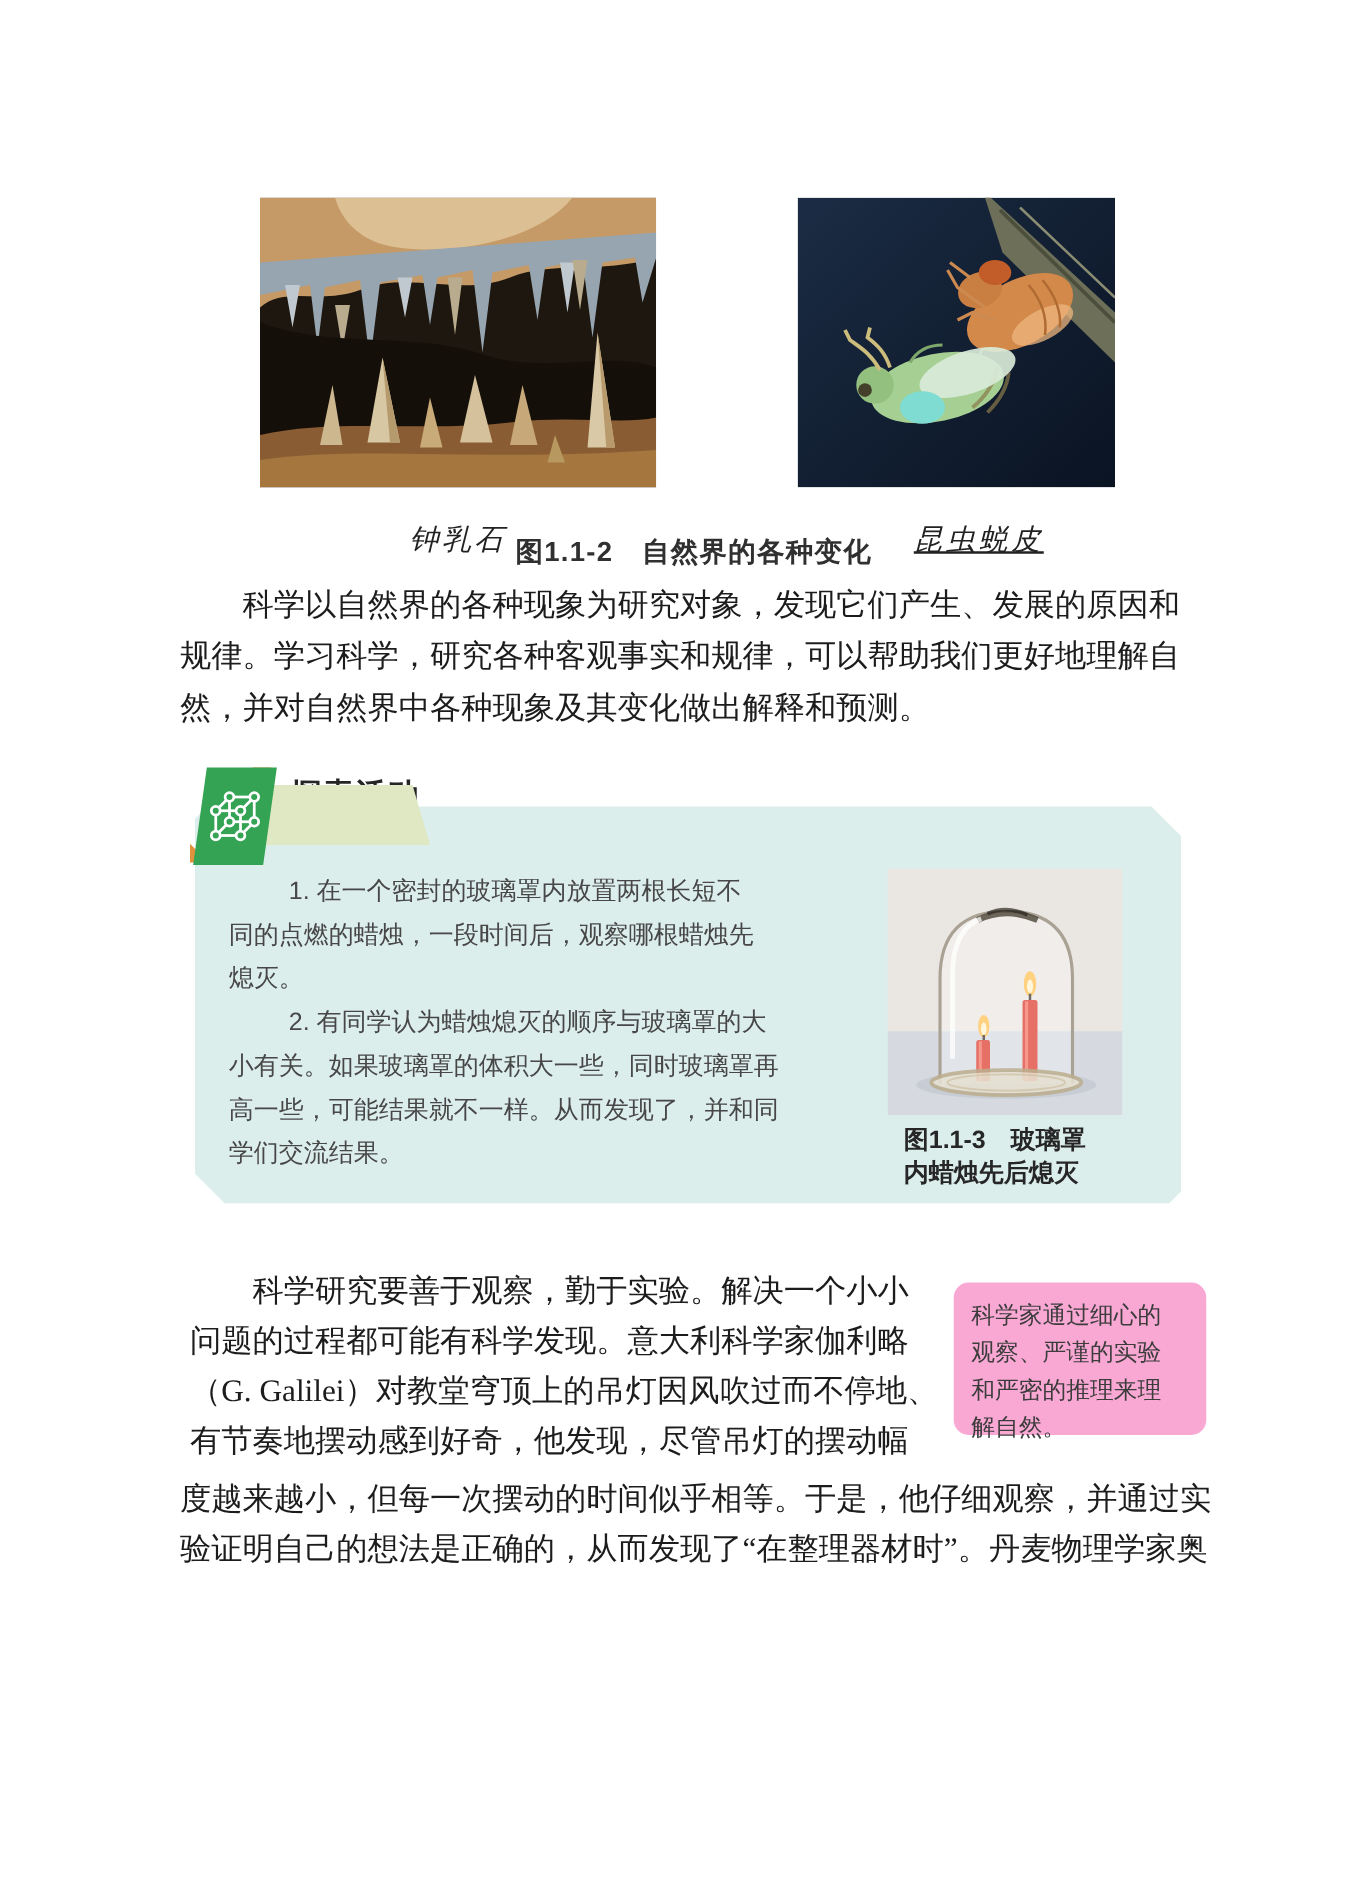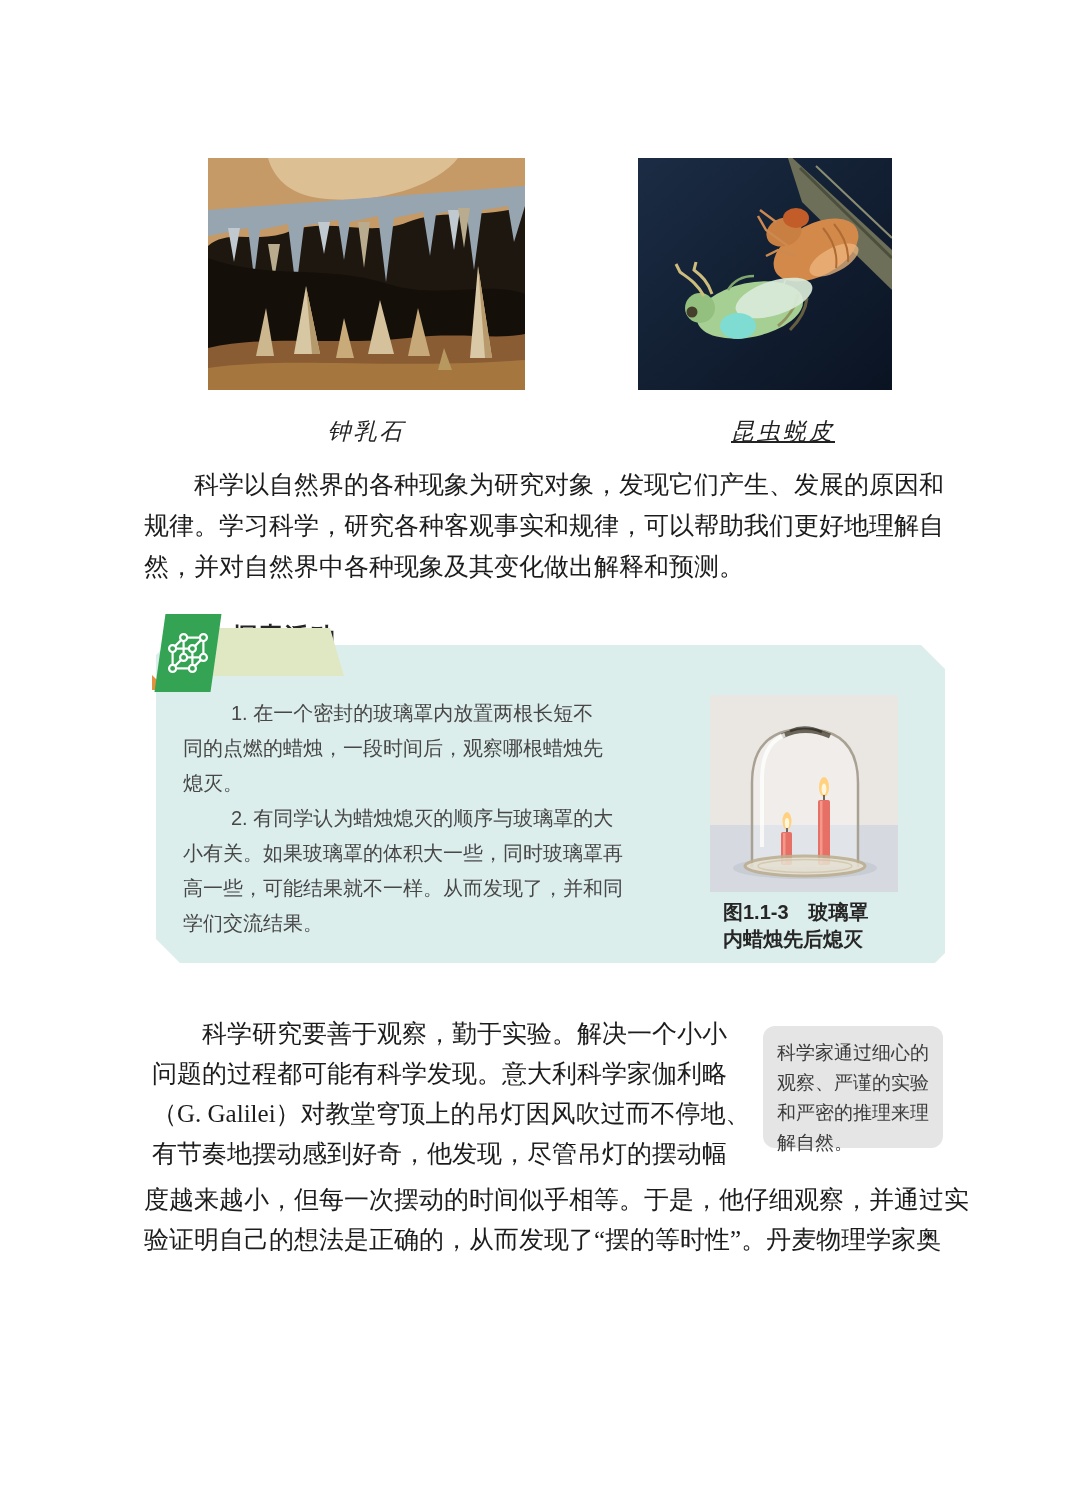--- a/index.html
+++ b/index.html
@@ -52,22 +52,22 @@
       font-family:"Liberation Sans","DejaVu Sans",sans-serif;
       font-size:20px;line-height:35px;color:#474747;}
   .activity-text .ln{white-space:nowrap;}
   .activity-text .indent{text-indent:48px;}
   .candle-figure{position:absolute;left:560px;top:83px;width:188px;height:197px;z-index:5;}
   .candle-caption{position:absolute;left:573px;top:287px;width:200px;z-index:5;
       font-family:"Liberation Sans","DejaVu Sans",sans-serif;font-weight:bold;
       font-size:20px;line-height:27px;color:#262626;}
 
   
-  .note-box{position:absolute;left:763px;top:1026px;width:180px;height:122px;
-      background:#e5e5e5;border-radius:12px;padding:12px 0 0 14px;box-sizing:border-box;
+  .note-box{position:absolute;left:763px;top:1026px;width:202px;height:122px;
+      background:#f9a8d4;border-radius:12px;padding:12px 0 0 14px;box-sizing:border-box;
       font-family:"Liberation Sans","DejaVu Sans",sans-serif;
       font-size:19px;line-height:30px;color:#3c3c3c;}
   .note-box .ln{white-space:nowrap;}
 
   
   .footer{position:absolute;left:152px;top:1402px;width:806px;text-align:right;
       font-family:"Liberation Sans","DejaVu Sans",sans-serif;font-size:22px;color:#111;}
   .footer .chapter{font-weight:bold;}
   .footer .title{margin-left:14px;letter-spacing:1px;}
   .footer .pagenum{font-weight:bold;font-size:24px;margin-left:30px;}
@@ -125,20 +125,21 @@
       <ellipse cx="100" cy="168" rx="18" ry="13" fill="#7fdcd2"></ellipse>
       <circle cx="62" cy="150" r="15" fill="#93c07f"></circle>
       <circle cx="54" cy="154" r="5.5" fill="#44402c"></circle>
       <path d="M66,138 C58,124 50,120 42,114 L38,106 M74,136 C70,124 64,118 56,112 L58,104" stroke="#cdbd7d" stroke-width="3" fill="none"></path>
       <path d="M90,132 C96,122 106,118 116,118" stroke="#7fa86c" stroke-width="2.5" fill="none"></path>
     </svg>
   </div>
 
   <div class="photo-label left">钟乳石</div>
   <div class="photo-label right">昆虫蜕皮</div>
+  <div class="figure-caption">图1.1-2　自然界的各种变化</div>
 
   <div class="para para1">
     <div class="ln indent">科学以自然界的各种现象为研究对象，发现它们产生、发展的原因和</div>
     <div class="ln">规律。学习科学，研究各种客观事实和规律，可以帮助我们更好地理解自</div>
     <div class="ln">然，并对自然界中各种现象及其变化做出解释和预测。</div>
   </div>
 
   <div class="activity">
     <div class="activity-panel"></div>
     <div class="activity-banner"></div>
@@ -213,17 +214,17 @@
 
   <div class="note-box">
     <div class="ln">科学家通过细心的</div>
     <div class="ln">观察、严谨的实验</div>
     <div class="ln">和严密的推理来理</div>
     <div class="ln">解自然。</div>
   </div>
 
   <div class="para para2-full">
     <div class="ln">度越来越小，但每一次摆动的时间似乎相等。于是，他仔细观察，并通过实</div>
-    <div class="ln">验证明自己的想法是正确的，从而发现了“摆的等时性”。丹麦物理学家奥</div>
+    <div class="ln">验证明自己的想法是正确的，从而发现了“在整理器材时”。丹麦物理学家奥</div>
   </div>
 
 
 </div>
 
 </body></html>

